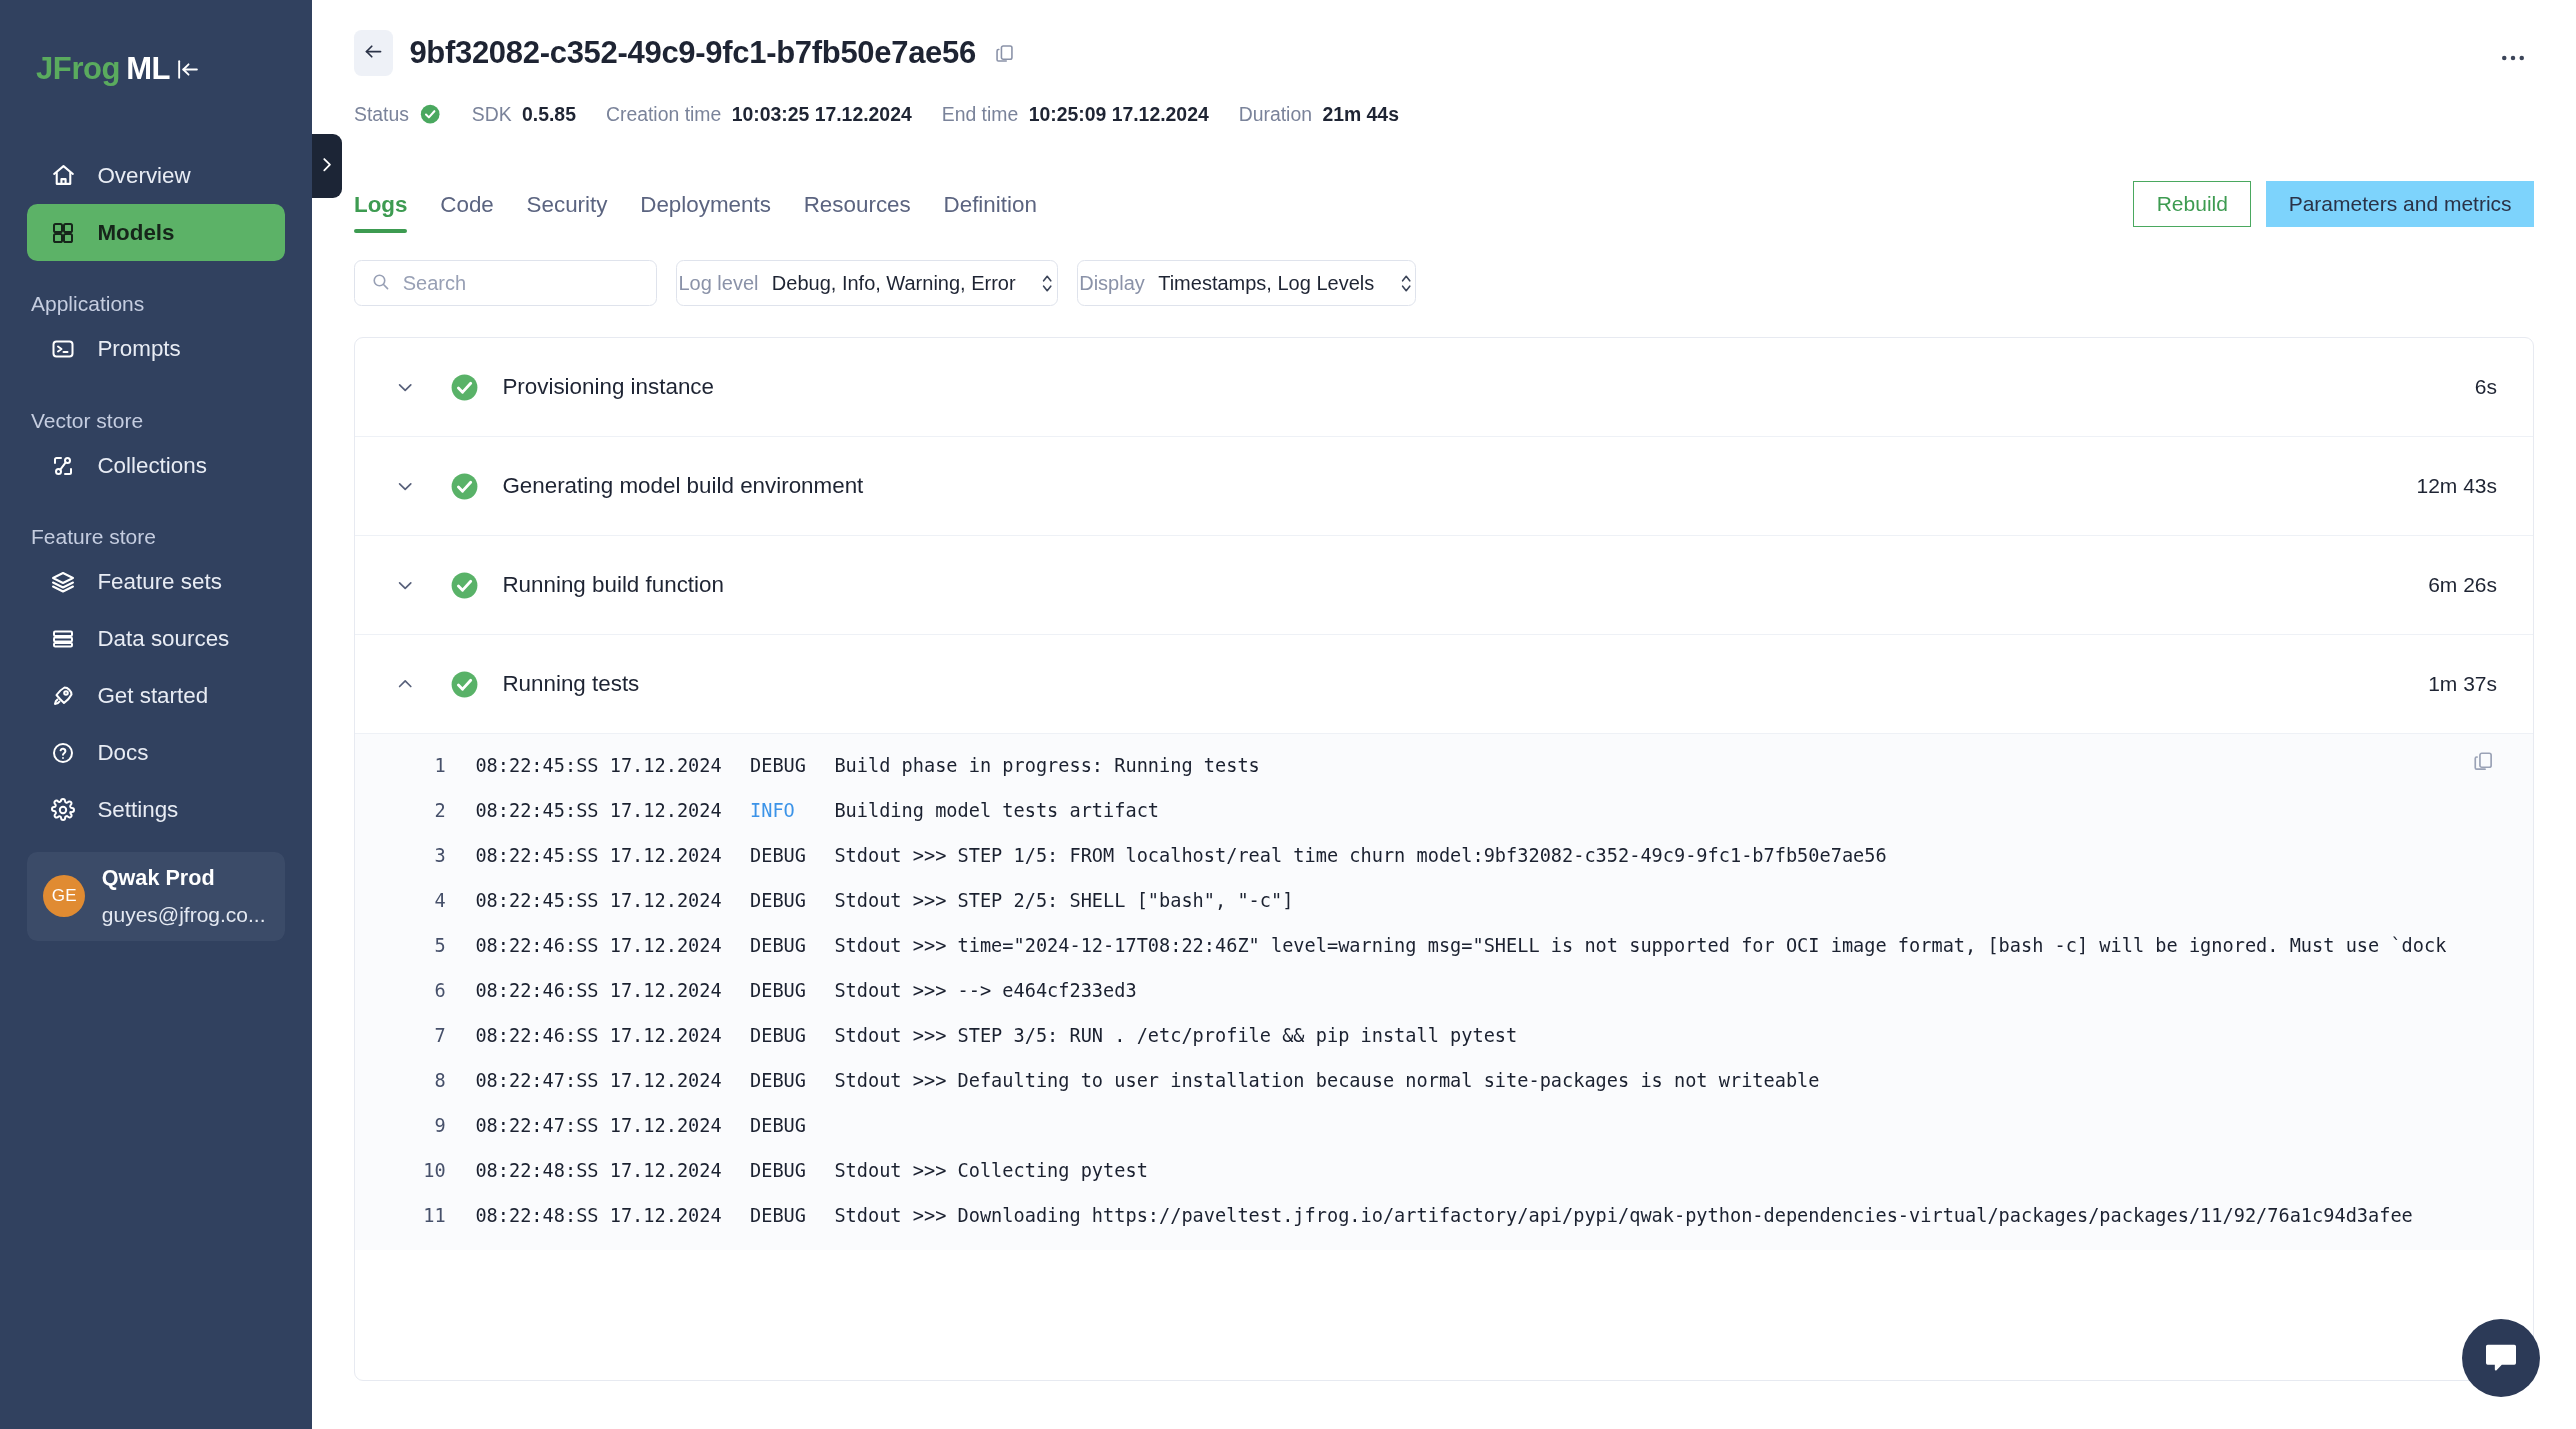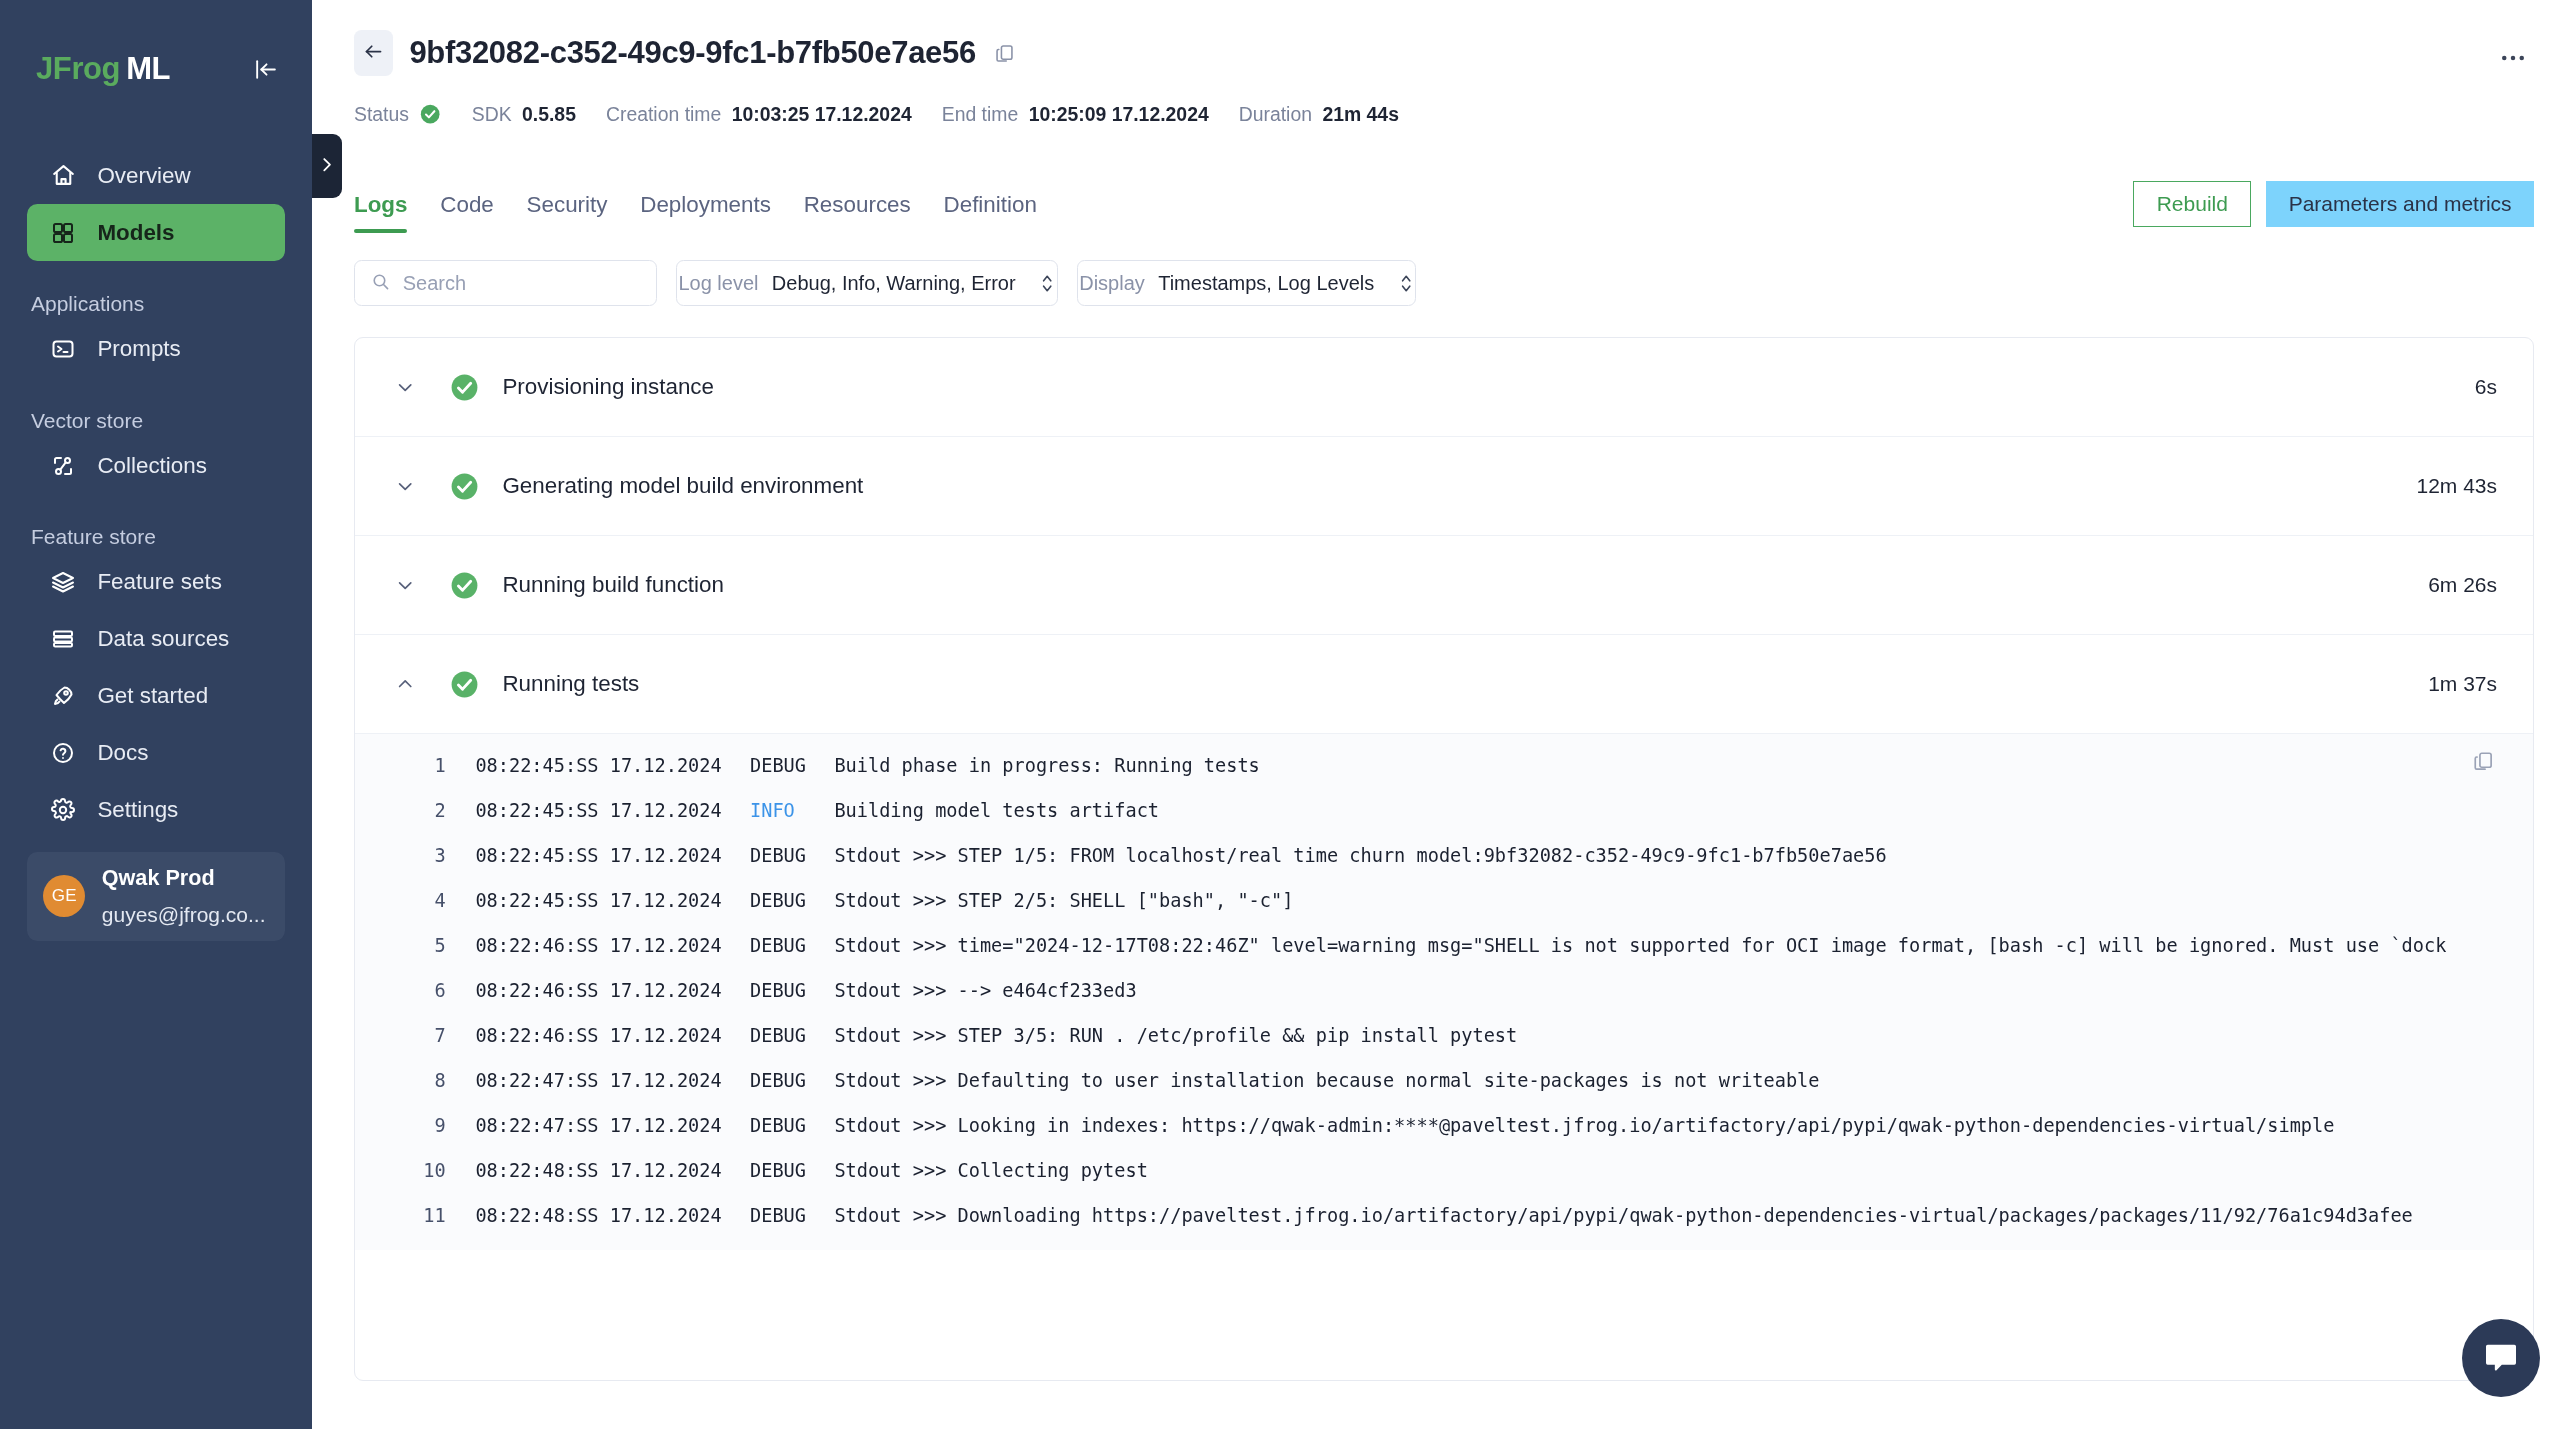--- a/index.html
+++ b/index.html
@@ -15,21 +15,21 @@
   
   .sidebar {
     width: 312px; height: 1430px;
     background: #31415f;
     display: flex; flex-direction: column;
     flex: 0 0 312px;
     position: relative;
     padding-top: 43px;
   }
   .brand-row {
-    display: flex; align-items: center; justify-content: space-between;
+    display: flex; align-items: center; 
     padding: 0 30px 0 36px; height: 52px;
   }
   .brand { font-size: 31px; font-weight: 700; letter-spacing: -0.4px; }
   .brand .jfrog { color: #5aab5e; }
   .brand .ml { color: #ffffff; margin-left: 6px; }
   .collapse-btn { width: 34px; height: 34px; display:flex; align-items:center; justify-content:center; cursor: pointer;}
 
   .nav { margin-top: 52px; display: flex; flex-direction: column; }
   .nav-item {
     display: flex; align-items: center; gap: 19.4px;
@@ -560,21 +560,20 @@
             <span class="ln-no">8</span>
             <span class="ln-ts">08:22:47:SS 17.12.2024</span>
             <span class="ln-lv debug">DEBUG</span>
             <span class="ln-msg">Stdout &gt;&gt;&gt; Defaulting to user installation because normal site-packages is not writeable</span>
           </div>
 
           <div class="log-line">
             <span class="ln-no">9</span>
             <span class="ln-ts">08:22:47:SS 17.12.2024</span>
             <span class="ln-lv debug">DEBUG</span>
-            <span class="ln-msg">Stdout &gt;&gt;&gt; Looking in indexes: https://qwak-admin:****@paveltest.jfrog.io/artifactory/api/pypi/qwak-python-dependencies-virtual/simple</span>
           </div>
 
           <div class="log-line">
             <span class="ln-no">10</span>
             <span class="ln-ts">08:22:48:SS 17.12.2024</span>
             <span class="ln-lv debug">DEBUG</span>
             <span class="ln-msg">Stdout &gt;&gt;&gt; Collecting pytest</span>
           </div>
 
           <div class="log-line">

